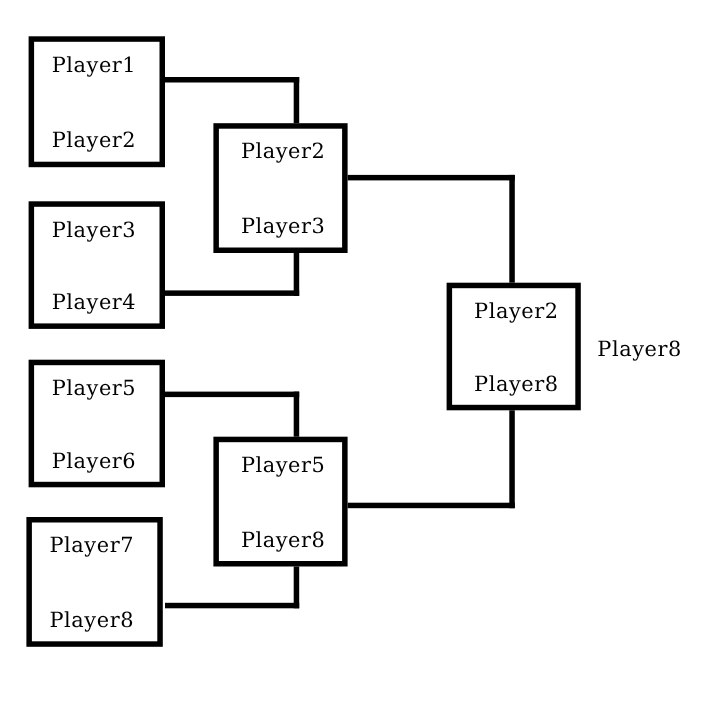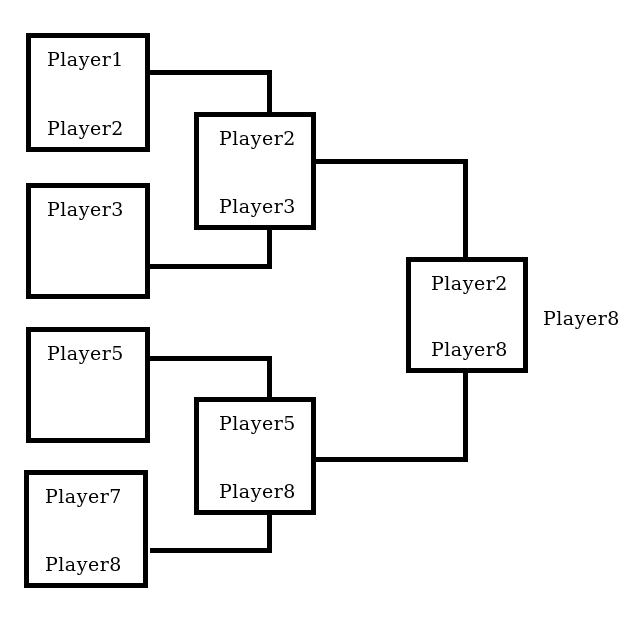--- a/index.html
+++ b/index.html
@@ -49,24 +49,26 @@
 
 <div class="canvas">
 
   <div class="match-box" style="left:26px; top:33px; width:124px; height:119px;">
     <span class="player-label">Player1</span>
     <span class="player-label">Player2</span>
   </div>
 
   <div class="match-box" style="left:26px; top:183px; width:124px; height:116px;">
     <span class="player-label">Player3</span>
+    <span class="player-label">Player4</span>
   </div>
 
   <div class="match-box" style="left:26px; top:327px; width:124px; height:116px;">
     <span class="player-label">Player5</span>
+    <span class="player-label">Player6</span>
   </div>
 
   <div class="match-box" style="left:24px; top:470px; width:124px; height:118px;">
     <span class="player-label">Player7</span>
     <span class="player-label">Player8</span>
   </div>
 
   <div class="match-box" style="left:194px; top:112px; width:122px; height:118px; padding-left:20px;">
     <span class="player-label">Player2</span>
     <span class="player-label">Player3</span>

